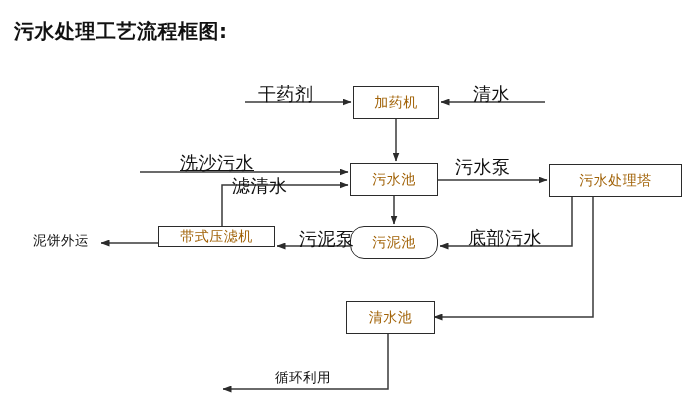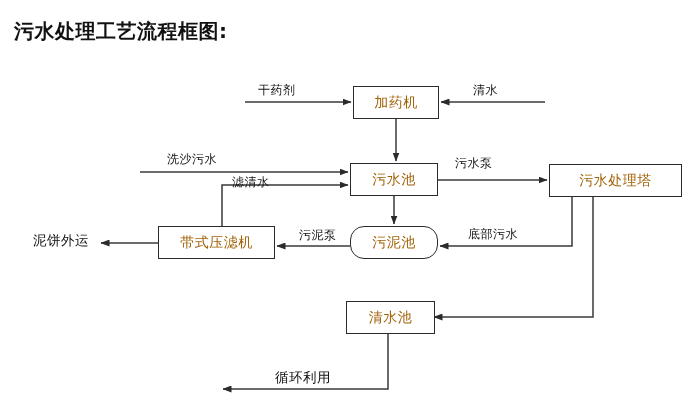--- a/index.html
+++ b/index.html
@@ -47,21 +47,21 @@
     display: flex;
     align-items: center;
     justify-content: center;
     font-size: 14px;
     color: #a16207;
     white-space: nowrap;
     letter-spacing: 0.5px;
   }
   .edgelabel {
     position: absolute;
-    font-size: 12px;
+    font-size: 18px;
     color: #111111;
     white-space: nowrap;
     letter-spacing: 0.5px;
   }
   .endlabel {
     position: absolute;
     font-size: 13.5px;
     color: #111111;
     white-space: nowrap;
     letter-spacing: 0.5px;
@@ -119,33 +119,33 @@
   </div>
 
   <div class="nodebox" style="left:549px; top:164px; width:133px; height:33px;">
     <span>污水处理塔</span>
   </div>
 
   <div class="nodebox" style="left:350px; top:226px; width:88px; height:33px;border-radius:14px;">
     <span>污泥池</span>
   </div>
 
-  <div class="nodebox" style="left:158px; top:226px; width:117px; height:33px;justify-content:center;">
+  <div class="nodebox" style="left:158px; top:226px; width:117px; height:21px;justify-content:center;">
     <span>带式压滤机</span>
   </div>
 
   <div class="nodebox" style="left:346px; top:301px; width:89px; height:33px;">
     <span>清水池</span>
   </div>
 
   <div class="edgelabel" style="left:258px; top:82px;">干药剂</div>
 
   <div class="edgelabel" style="left:473px; top:82px;">清水</div>
 
-  <div class="edgelabel" style="left:167px; top:151px;">洗沙污水</div>
+  <div class="edgelabel" style="left:180px; top:151px;text-decoration:underline;">洗沙污水</div>
 
   <div class="edgelabel" style="left:232px; top:174px;text-align:right;">滤清水</div>
 
   <div class="edgelabel" style="left:455px; top:155px;">污水泵</div>
 
   <div class="edgelabel" style="left:468px; top:226px;">底部污水</div>
 
   <div class="edgelabel" style="left:288px; top:227px;margin-left:11px;">污泥泵</div>
 
   <div class="endlabel" style="left:16px; top:232px;">泥饼外运</div>

